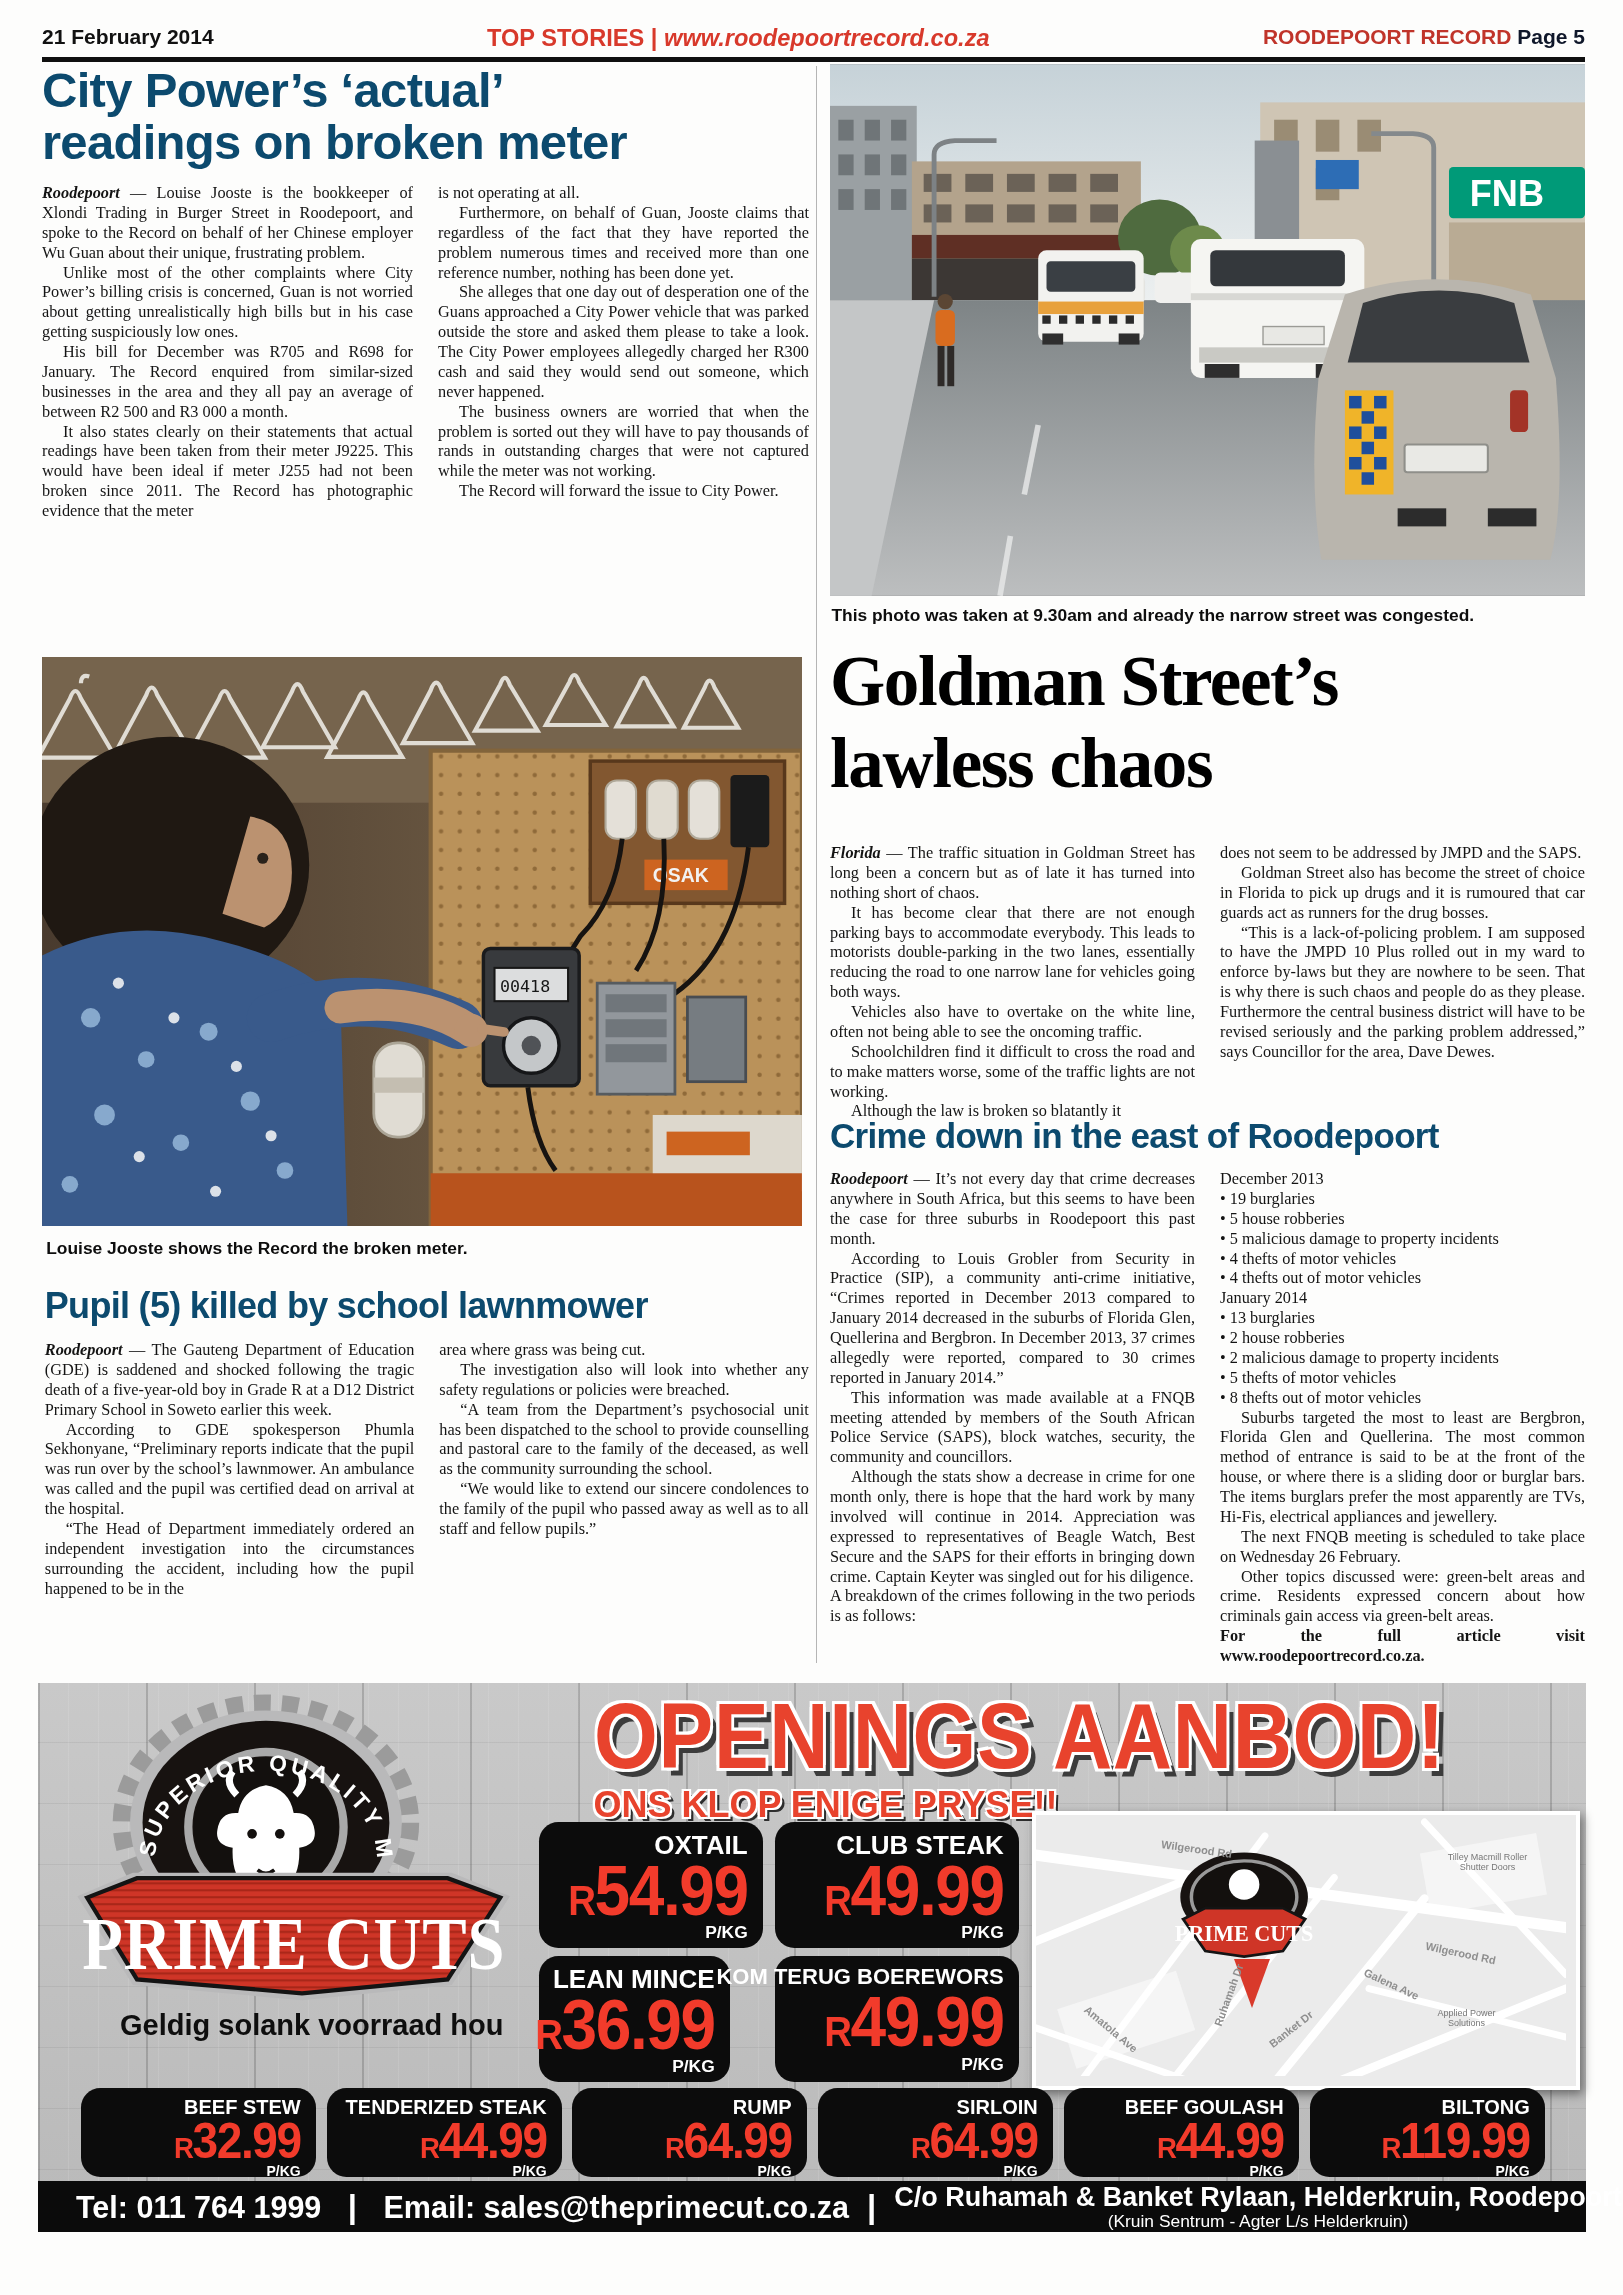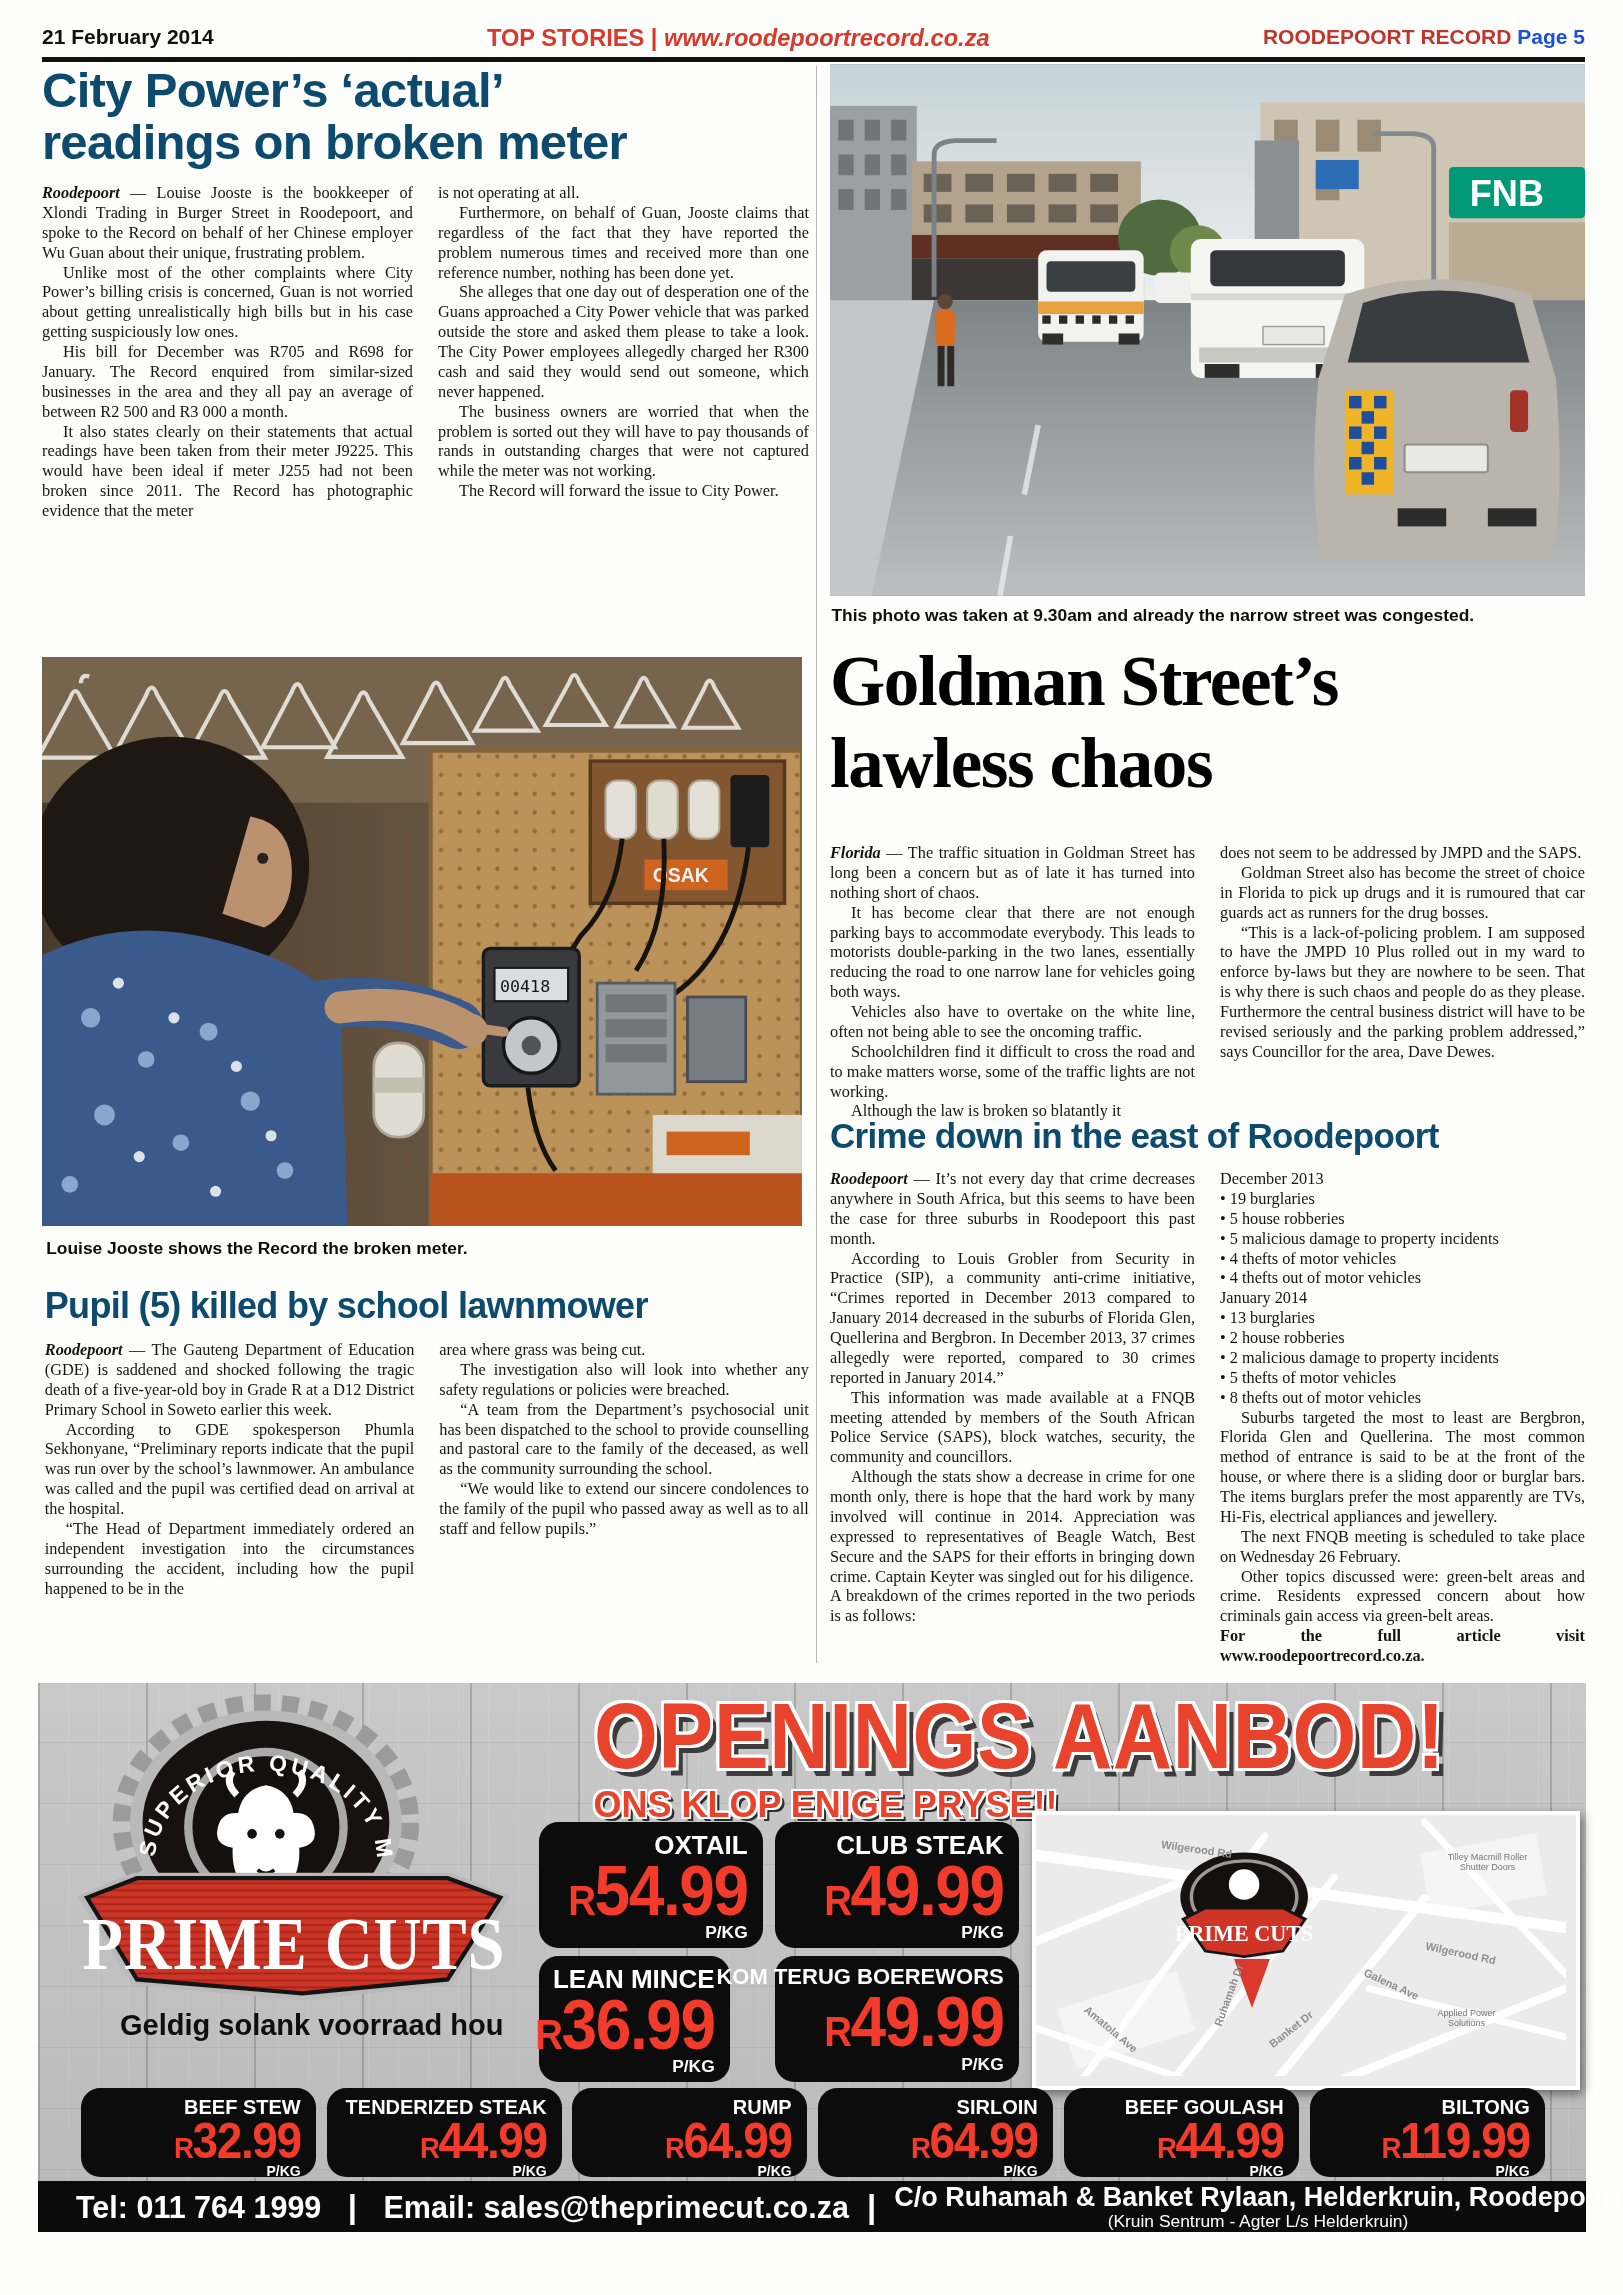--- a/index.html
+++ b/index.html
@@ -6,21 +6,21 @@
   body{width:1624px;height:2295px;position:relative;background:#fdfdfc;font-family:"Liberation Sans",sans-serif;overflow:hidden;}
   .abs{position:absolute;}
 
   
   #masthead{position:absolute;left:42px;right:39px;top:25px;display:flex;justify-content:space-between;align-items:flex-start;}
   .m-date{font-weight:bold;font-size:21px;color:#111;}
   .m-center{font-weight:bold;font-size:23.6px;color:#d8392b;}
   .m-center .site{font-style:italic;}
   .m-right{font-size:21px;font-weight:bold;}
   .m-right .paper{color:#c0342a;}
-  .m-right .pageno{color:#1d4ed8;}
+  .m-right .pageno{color:#0f172a;}
   #toprule{position:absolute;left:42px;right:39px;top:57px;height:4.9px;background:#101010;}
   #centerdivider{position:absolute;left:816px;top:66px;height:1597px;width:1.4px;background:#b5b5b5;}
 
   
   #lefthalf{position:absolute;left:42px;top:64px;width:767px;height:1617px;}
   #righthalf{position:absolute;left:830px;top:64px;width:755px;height:1617px;}
 
   .h-sans{font-family:"Liberation Sans",sans-serif;font-weight:bold;color:#0c4a6e;letter-spacing:-0.7px;}
   #a1-head{font-size:49px;line-height:1.07;}
   #pupil-head{font-size:36px;line-height:1.05;}
@@ -392,21 +392,21 @@
       </div>
   </div>
 
   <div id="crime-head" class="h-sans abs" style="left:0;top:1054px;width:755px;">Crime down in the east of Roodepoort</div>
   <div class="cols abs" style="left:0;top:1105px;width:755px;height:507px;">
     <div class="col">
         <p class="ni"><span class="dl">Roodepoort</span> — It’s not every day that crime decreases anywhere in South Africa, but this seems to have been the case for three suburbs in Roodepoort this past month.</p>
         <p>According to Louis Grobler from Security in Practice (SIP), a community anti-crime initiative, “Crimes reported in December 2013 compared to January 2014 decreased in the suburbs of Florida Glen, Quellerina and Bergbron. In December 2013, 37 crimes allegedly were reported, compared to 30 crimes reported in January 2014.”</p>
         <p>This information was made available at a FNQB meeting attended by members of the South African Police Service (SAPS), block watches, security, the community and councillors.</p>
         <p>Although the stats show a decrease in crime for one month only, there is hope that the hard work by many involved will continue in 2014. Appreciation was expressed to representatives of Beagle Watch, Best Secure and the SAPS for their efforts in bringing down crime. Captain Keyter was singled out for his diligence.</p>
-        <p class="ni">A breakdown of the crimes reported in the two periods is as follows:</p>
+        <p class="ni">A breakdown of the crimes following in the two periods is as follows:</p>
       </div>
     <div class="col">
         <p class="ni">December 2013</p>
         <p class="ni">• 19 burglaries</p>
         <p class="ni">• 5 house robberies</p>
         <p class="ni">• 5 malicious damage to property incidents</p>
         <p class="ni">• 4 thefts of motor vehicles</p>
         <p class="ni">• 4 thefts out of motor vehicles</p>
         <p class="ni">January 2014</p>
         <p class="ni">• 13 burglaries</p>

